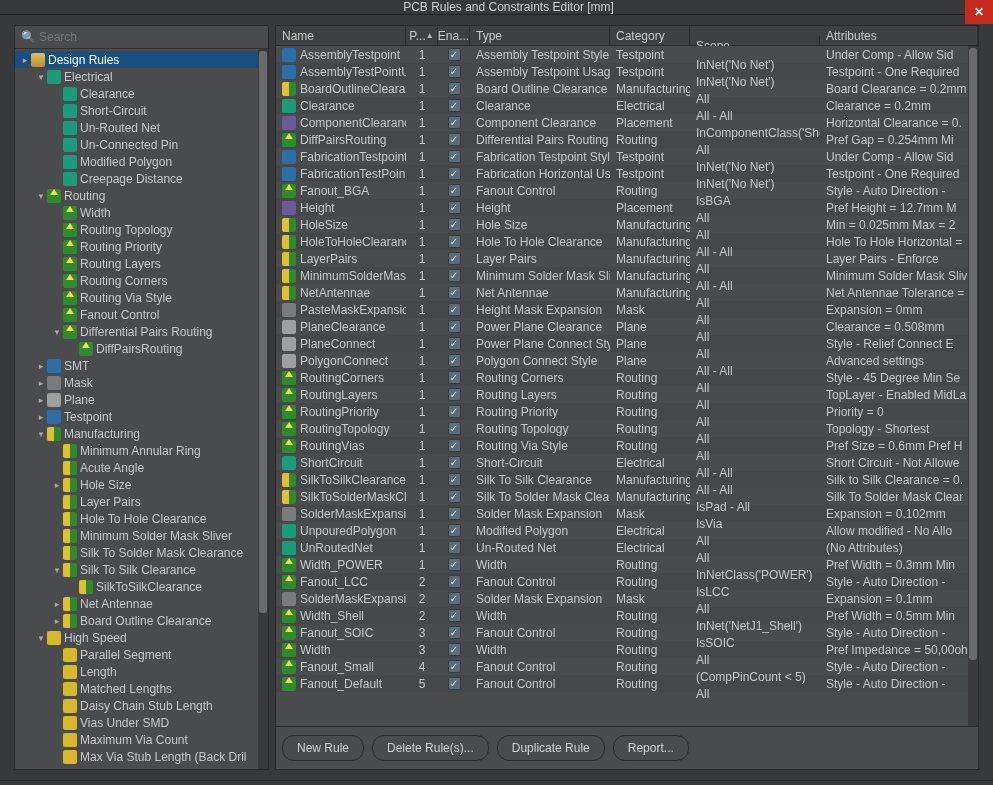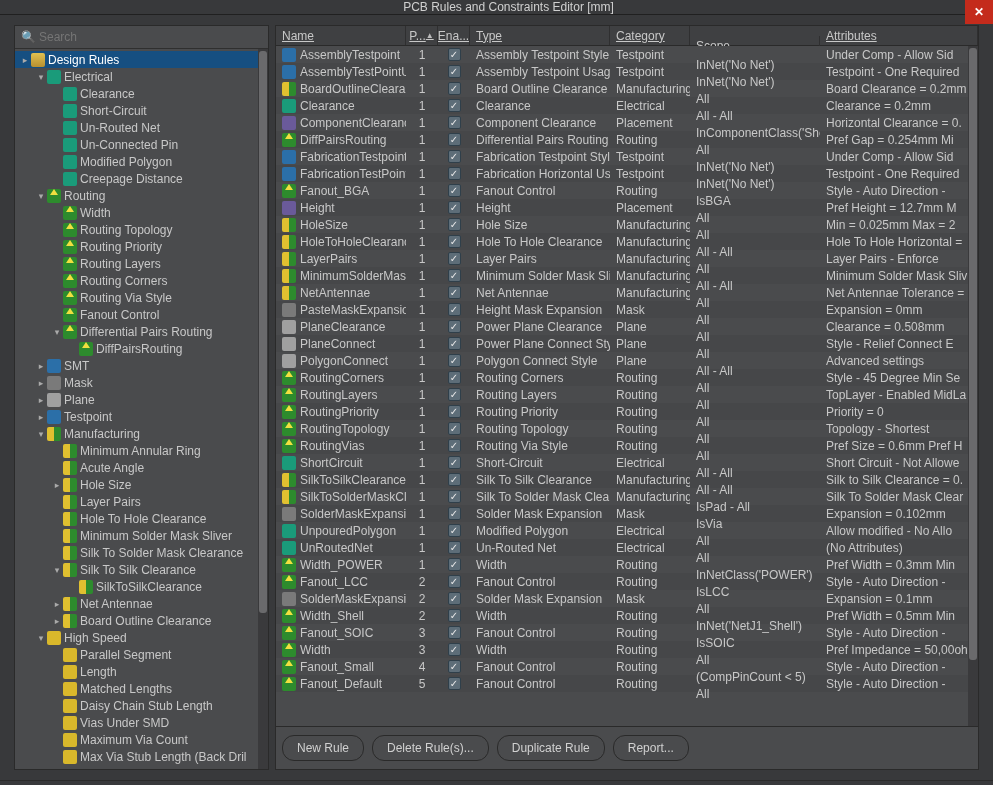--- a/index.html
+++ b/index.html
@@ -27,21 +27,21 @@
 .ic-green { background:#2d8b2d; border-radius:2px; position:relative; }
 .ic-green::after { content:""; position:absolute; left:3px; top:0; width:0; height:0; border-left:4px solid transparent; border-right:4px solid transparent; border-bottom:6px solid #f0e040; }
 .ic-yellow { background:#d9b82b; border-radius:2px; }
 .ic-ygreen { width:14px;height:14px;display:inline-block; background:linear-gradient(90deg,#e0c030 50%,#2d8b2d 50%); border-radius:2px; }
 .ic-gray { background:#7a7a7a; border-radius:2px; }
 .ic-blue { background:#2b6fa8; border-radius:2px; }
 .ic-silver { background:#a0a0a0; border-radius:2px; }
 .ic-purple { background:#6a5a9a; border-radius:2px; }
 .scrollbar-v { position:absolute; right:0; top:0; bottom:0; width:10px; background:#3a3a3c; }
 .scrollbar-v .thumb { position:absolute; left:1px; right:1px; background:#6a6a6c; border-radius:3px; }
-.grid-header { display:flex; background:#3f4042; border-bottom:1px solid #2a2a2a; height:20px; align-items:center; color:#c8c8c8;text-decoration:underline; }
+.grid-header { display:flex; background:#3f4042; border-bottom:1px solid #2a2a2a; height:20px; align-items:center; color:#c8c8c8; }
 .grid-header .col, .grid-row .cell { padding: 0 6px; overflow:hidden; text-overflow:ellipsis; white-space:nowrap; }
 .grid-header .col { border-right:1px solid #2f2f30; height:100%; display:flex; align-items:center; cursor:pointer; }
 .grid-body { flex:1; overflow:hidden; position:relative; }
 .grid-rows { position:absolute; inset:0 10px 0 0; overflow:hidden; }
 .grid-row { display:flex; height:17px; align-items:center; cursor:pointer; }
 .grid-row:nth-child(odd){ background:#4a4b4d; }
 .grid-row:nth-child(even){ background:#464749; }
 .cell { height:17px; display:flex; align-items:center; }
 .c-name { width:130px; }
 .c-name .ricon { width:14px;height:14px;display:inline-block;margin-right:4px;flex-shrink:0; }

